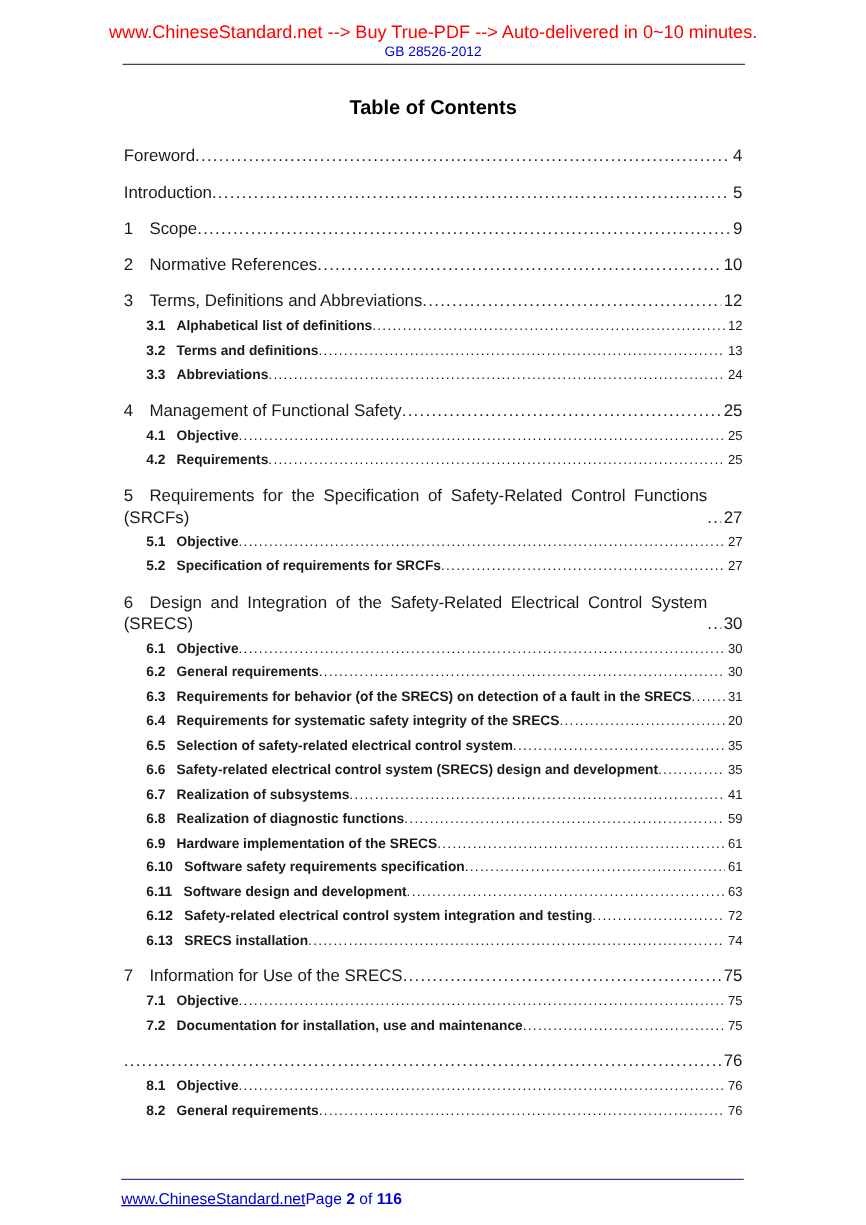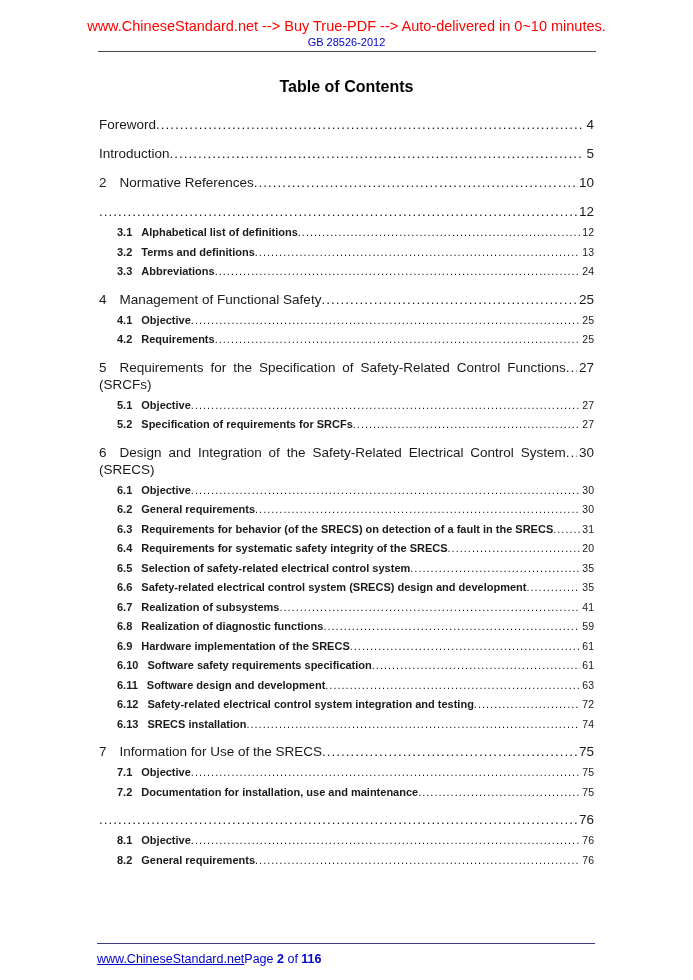--- a/index.html
+++ b/index.html
@@ -20,21 +20,21 @@
 
   
   .doc-title {
     text-align: center; font-weight: bold; font-size: 16px;
     margin: 26px 0 0; color: #000;
   }
 
   
   .content { padding: 0 99px; }
   .toc { margin-top: 20px; }
-  .toc-row { display: flex; align-items: flex-start; }
+  .toc-row { display: flex; align-items: flex-end; }
   .toc-row.level-1 { font-size: 13.5px; line-height: 17px; margin-top: 12px; }
   .toc-row.level-2 { font-size: 11px;  line-height: 14.5px; margin-top: 5px; padding-left: 18px; font-weight: bold; }
   .toc-text { flex: 0 1 auto; text-align: justify; }
   .toc-num { display: inline; }
   .level-1 .toc-num { margin-right: 13px; }
   .level-2 .toc-num { margin-right: 9px; }
   .leader { flex: 1 1 12px; min-width: 10px; overflow: hidden; font-weight: normal; }
   .leader::after {
     content: "......................................................................................................................................................................................................................................";
     white-space: nowrap; letter-spacing: 1px; color: #1a1a1a;
@@ -69,25 +69,31 @@
           <span class="toc-text"><span class="toc-title">Foreword</span></span>
           <span class="leader"></span>
           <span class="toc-page">4</span>
         </div>
         <div class="toc-row level-1">
           <span class="toc-text"><span class="toc-title">Introduction</span></span>
           <span class="leader"></span>
           <span class="toc-page">5</span>
         </div>
         <div class="toc-row level-1">
+          <span class="toc-text"><span class="toc-num">1</span><span class="toc-title">Scope</span></span>
+          <span class="leader"></span>
+          <span class="toc-page">9</span>
+        </div>
+        <div class="toc-row level-1">
           <span class="toc-text"><span class="toc-num">2</span><span class="toc-title">Normative References</span></span>
           <span class="leader"></span>
           <span class="toc-page">10</span>
         </div>
         <div class="toc-row level-1">
+          <span class="toc-text"><span class="toc-num">3</span><span class="toc-title">Terms, Definitions and Abbreviations</span></span>
           <span class="leader"></span>
           <span class="toc-page">12</span>
         </div>
         <div class="toc-row level-2">
           <span class="toc-text"><span class="toc-num">3.1</span><span class="toc-title">Alphabetical list of definitions</span></span>
           <span class="leader"></span>
           <span class="toc-page">12</span>
         </div>
         <div class="toc-row level-2">
           <span class="toc-text"><span class="toc-num">3.2</span><span class="toc-title">Terms and definitions</span></span>

